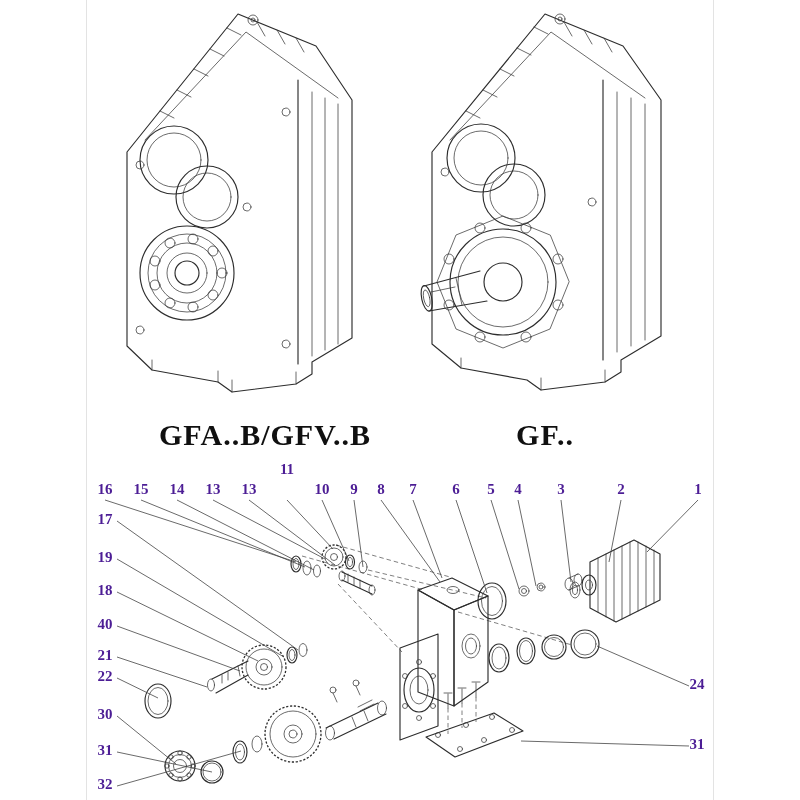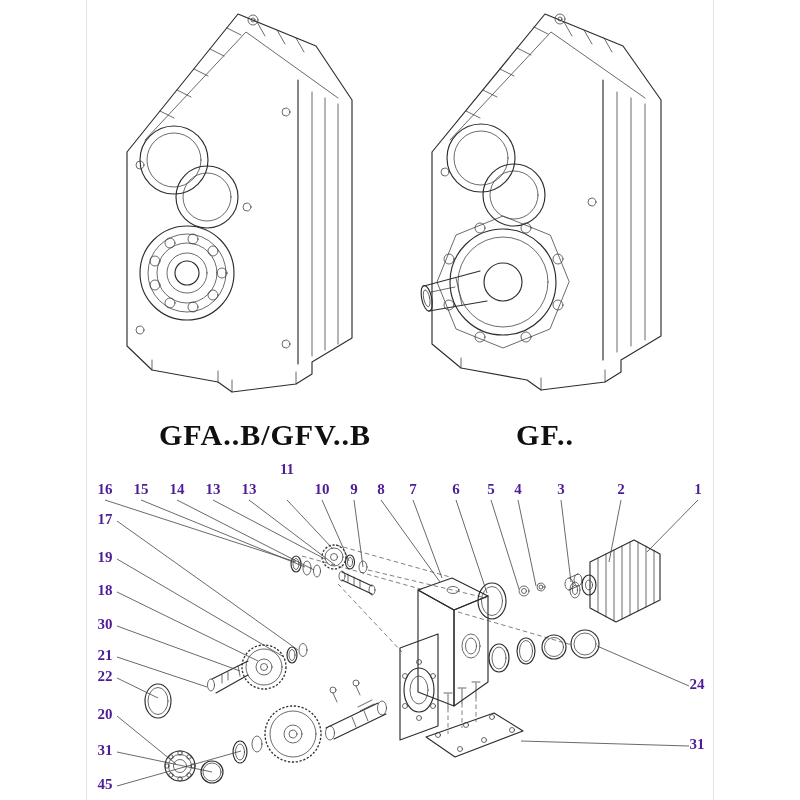--- a/index.html
+++ b/index.html
@@ -302,23 +302,23 @@
   <div class="num" style="left:456px;top:482px">6</div>
   <div class="num" style="left:491px;top:482px">5</div>
   <div class="num" style="left:518px;top:482px">4</div>
   <div class="num" style="left:561px;top:482px">3</div>
   <div class="num" style="left:621px;top:482px">2</div>
   <div class="num" style="left:698px;top:482px">1</div>
 
   <div class="num" style="left:105px;top:512px">17</div>
   <div class="num" style="left:105px;top:550px">19</div>
   <div class="num" style="left:105px;top:583px">18</div>
-  <div class="num" style="left:105px;top:617px">30</div>
+  <div class="num" style="left:105px;top:617px">40</div>
   <div class="num" style="left:105px;top:648px">21</div>
   <div class="num" style="left:105px;top:669px">22</div>
-  <div class="num" style="left:105px;top:707px">20</div>
+  <div class="num" style="left:105px;top:707px">30</div>
   <div class="num" style="left:105px;top:743px">31</div>
-  <div class="num" style="left:105px;top:777px">45</div>
+  <div class="num" style="left:105px;top:777px">32</div>
 
   <div class="num" style="left:697px;top:677px">24</div>
   <div class="num" style="left:697px;top:737px">31</div>
 
 </div>
 
 </body></html>

